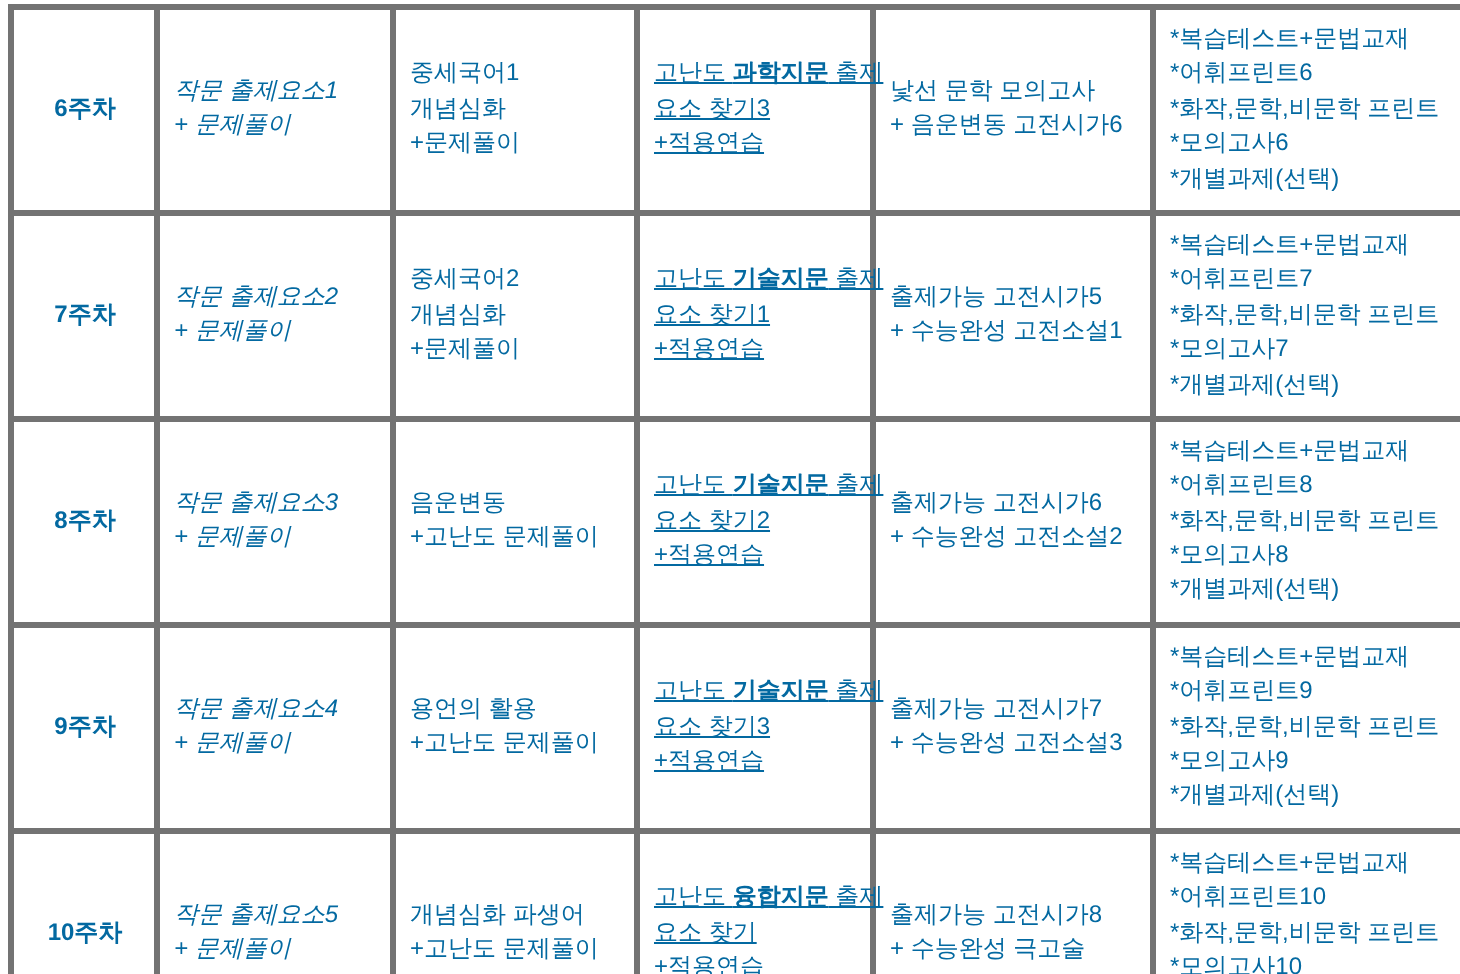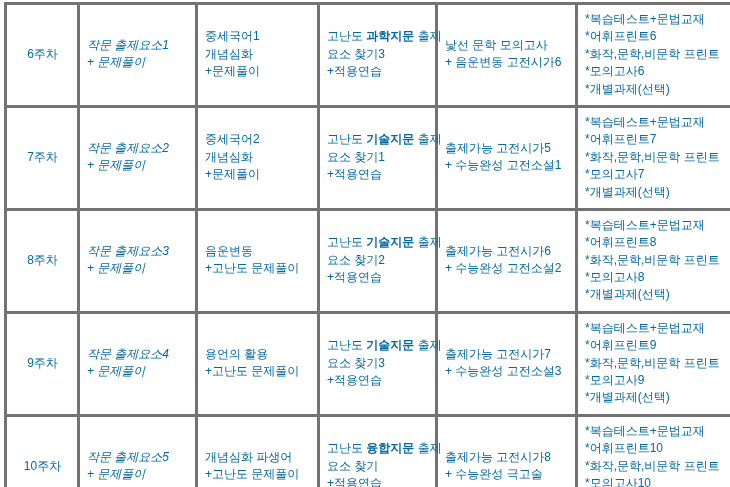--- a/index.html
+++ b/index.html
@@ -31,28 +31,28 @@
     vertical-align: middle;
     padding: 6px 6px 7px 7px;
     font-size: 12px;
     line-height: 1.45;
     color: #0369a1;
     height: 74px;
     box-sizing: border-box;
   }
   td.week {
     text-align: center;
-    font-weight: normal;
+    font-weight: bold;
     font-size: 13.5px;
     width: 73px;
     padding: 0;
   }
   td.c1 { width: 118px; font-style: italic; }
   td.c2 { width: 122px; margin-left: 36px; }
-  td.c3 { width: 118px; }
+  td.c3 { width: 118px; text-decoration: underline; }
   td.c4 { width: 140px; }
   td.c5 { width: 158px; font-size: 11.5px; line-height: 1.42; }
   .line { white-space: nowrap; }
   .bold { font-weight: bold; }
 </style>
 </head>
 <body>
 
 <div class="sheet">
   <table class="schedule">

